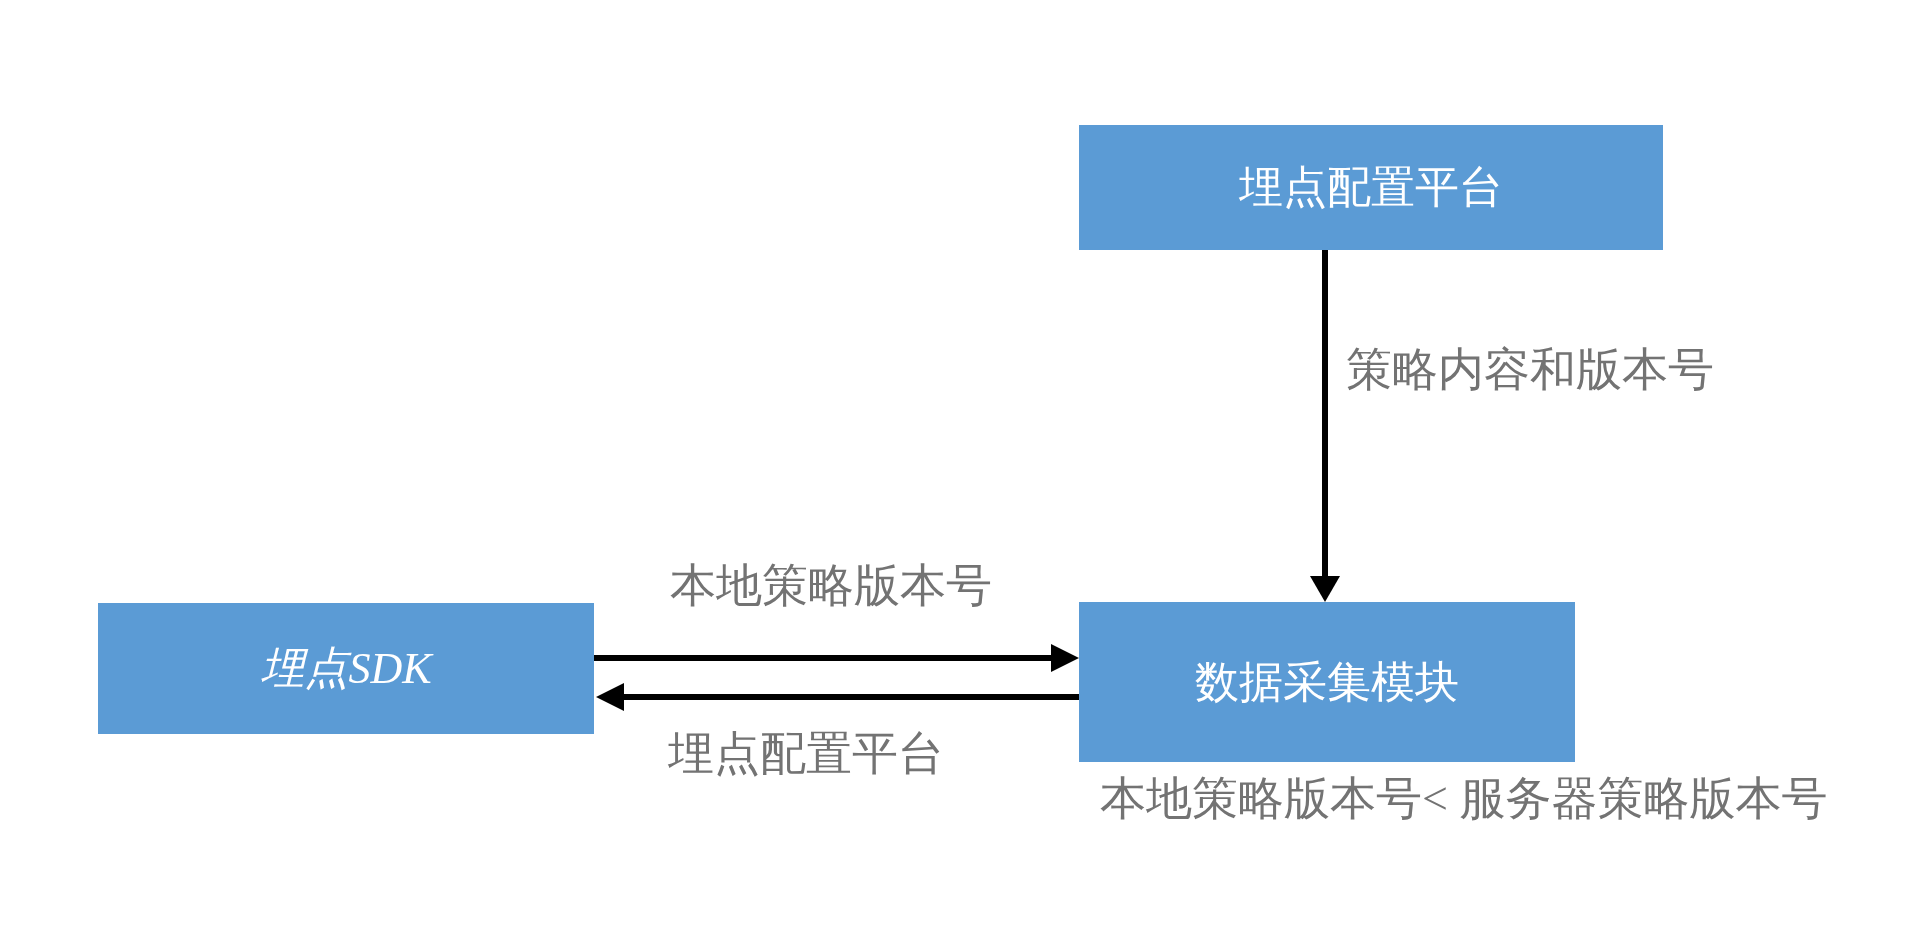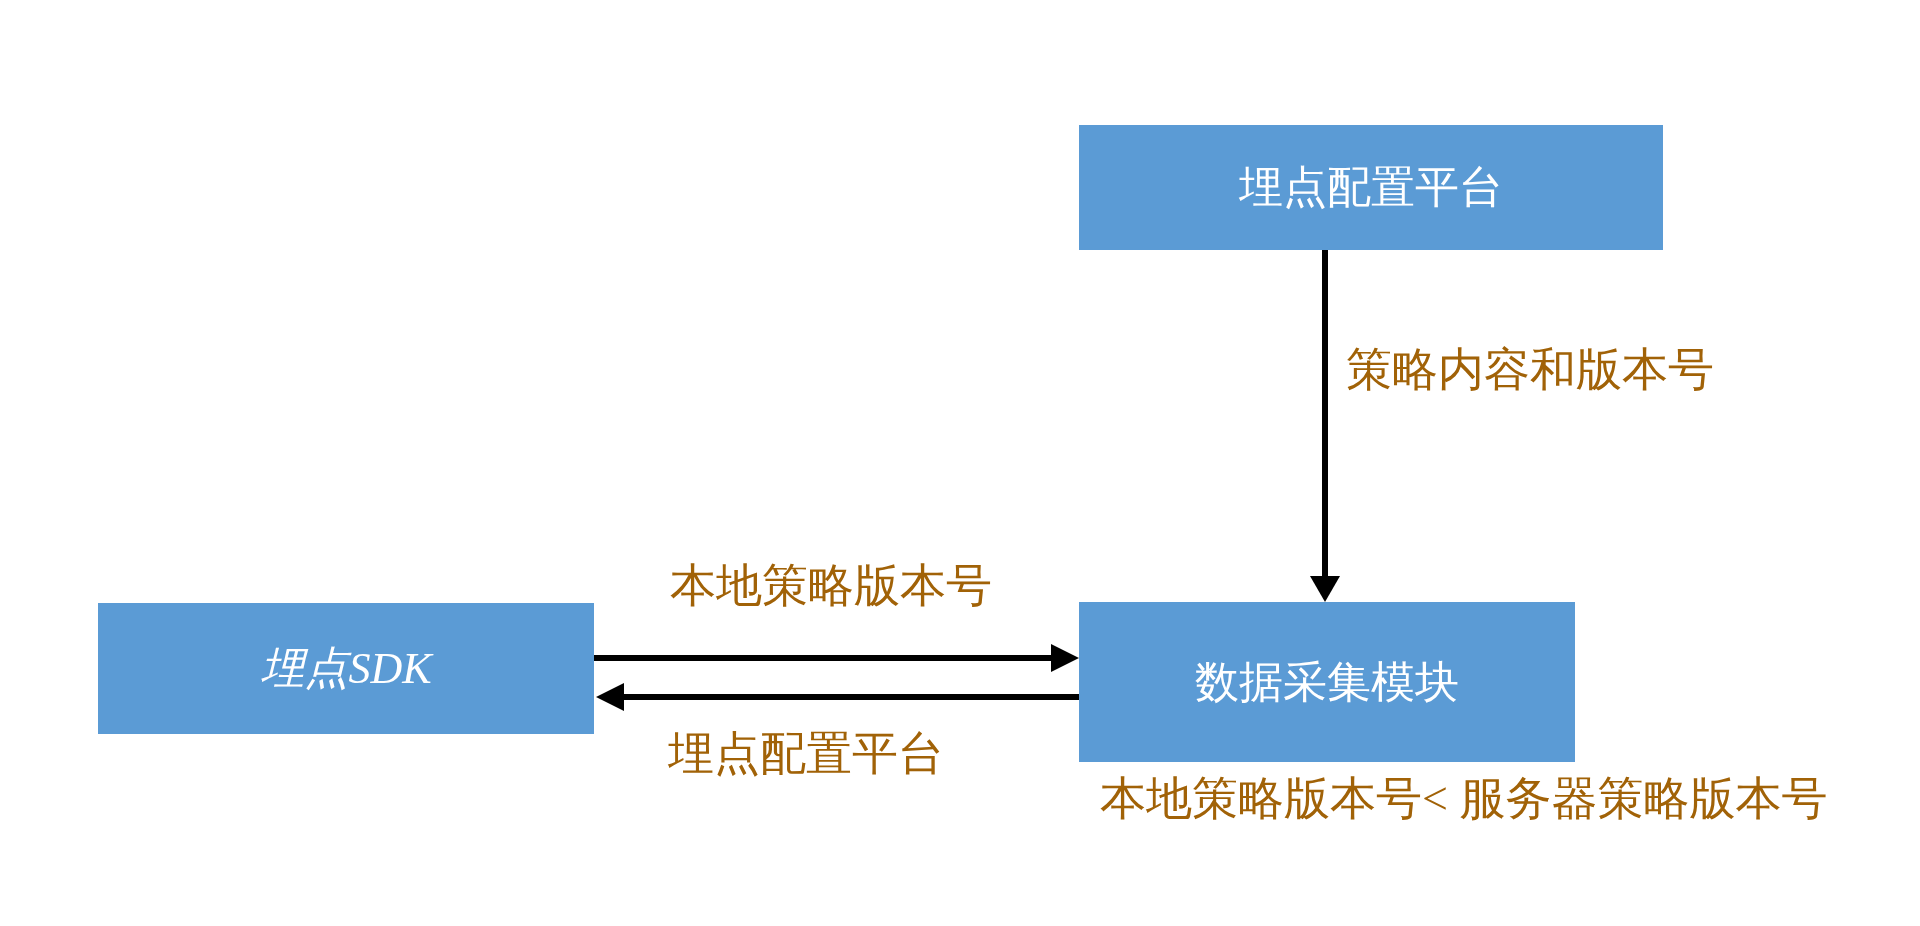--- a/index.html
+++ b/index.html
@@ -27,21 +27,21 @@
     font-size: 44px;
     white-space: nowrap;
     text-align: center;
   }
   .node-config   { left: 1079px; top: 125px; width: 584px; height: 125px; }
   .node-sdk      { left:   98px; top: 603px; width: 496px; height: 131px; font-style: italic; }
   .node-collector{ left: 1079px; top: 602px; width: 496px; height: 160px; }
 
   .edge-label {
     position: absolute;
-    color: #a16207;
+    color: #737373;
     font-size: 46px;
     line-height: 1.15;
     white-space: nowrap;
   }
   .label-policy-content { left: 1346px; top: 344px; }
   .label-local-version  { left:  670px; top: 560px; }
   .label-return-policy  { left:  668px; top: 728px; }
   .label-condition      { left: 1100px; top: 773px; }
 
   .line {

